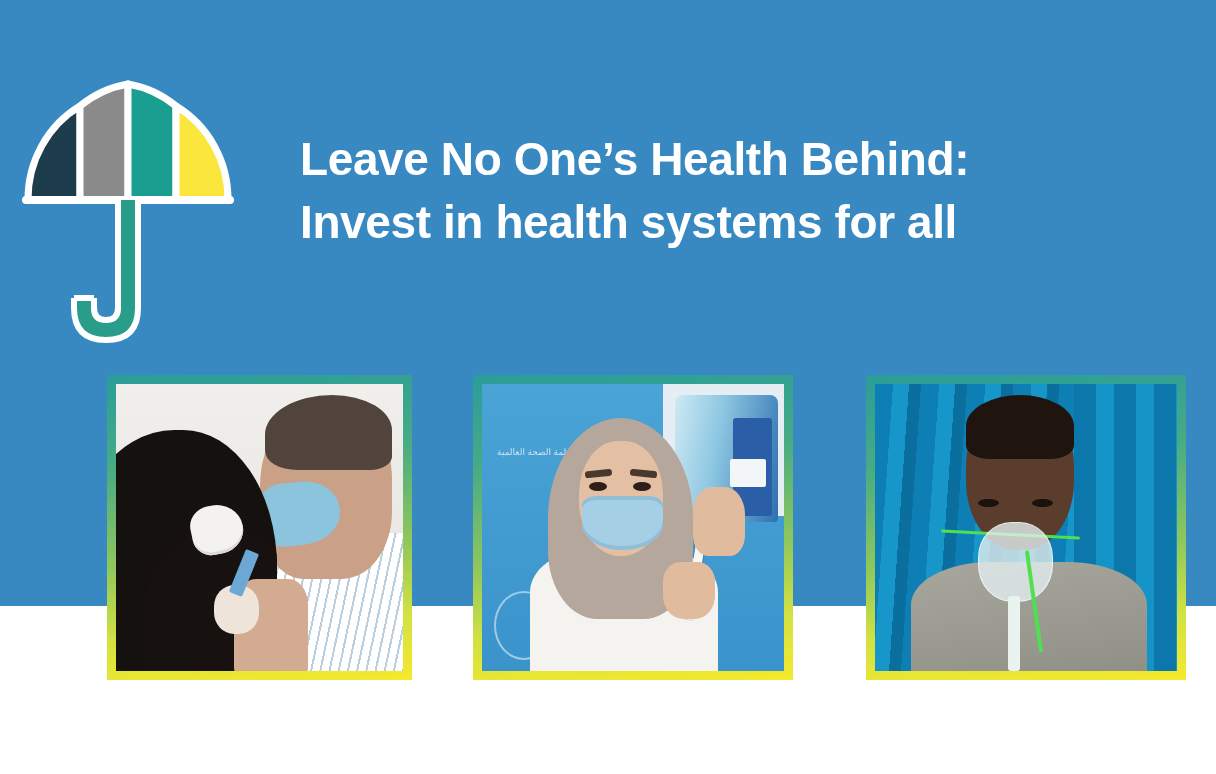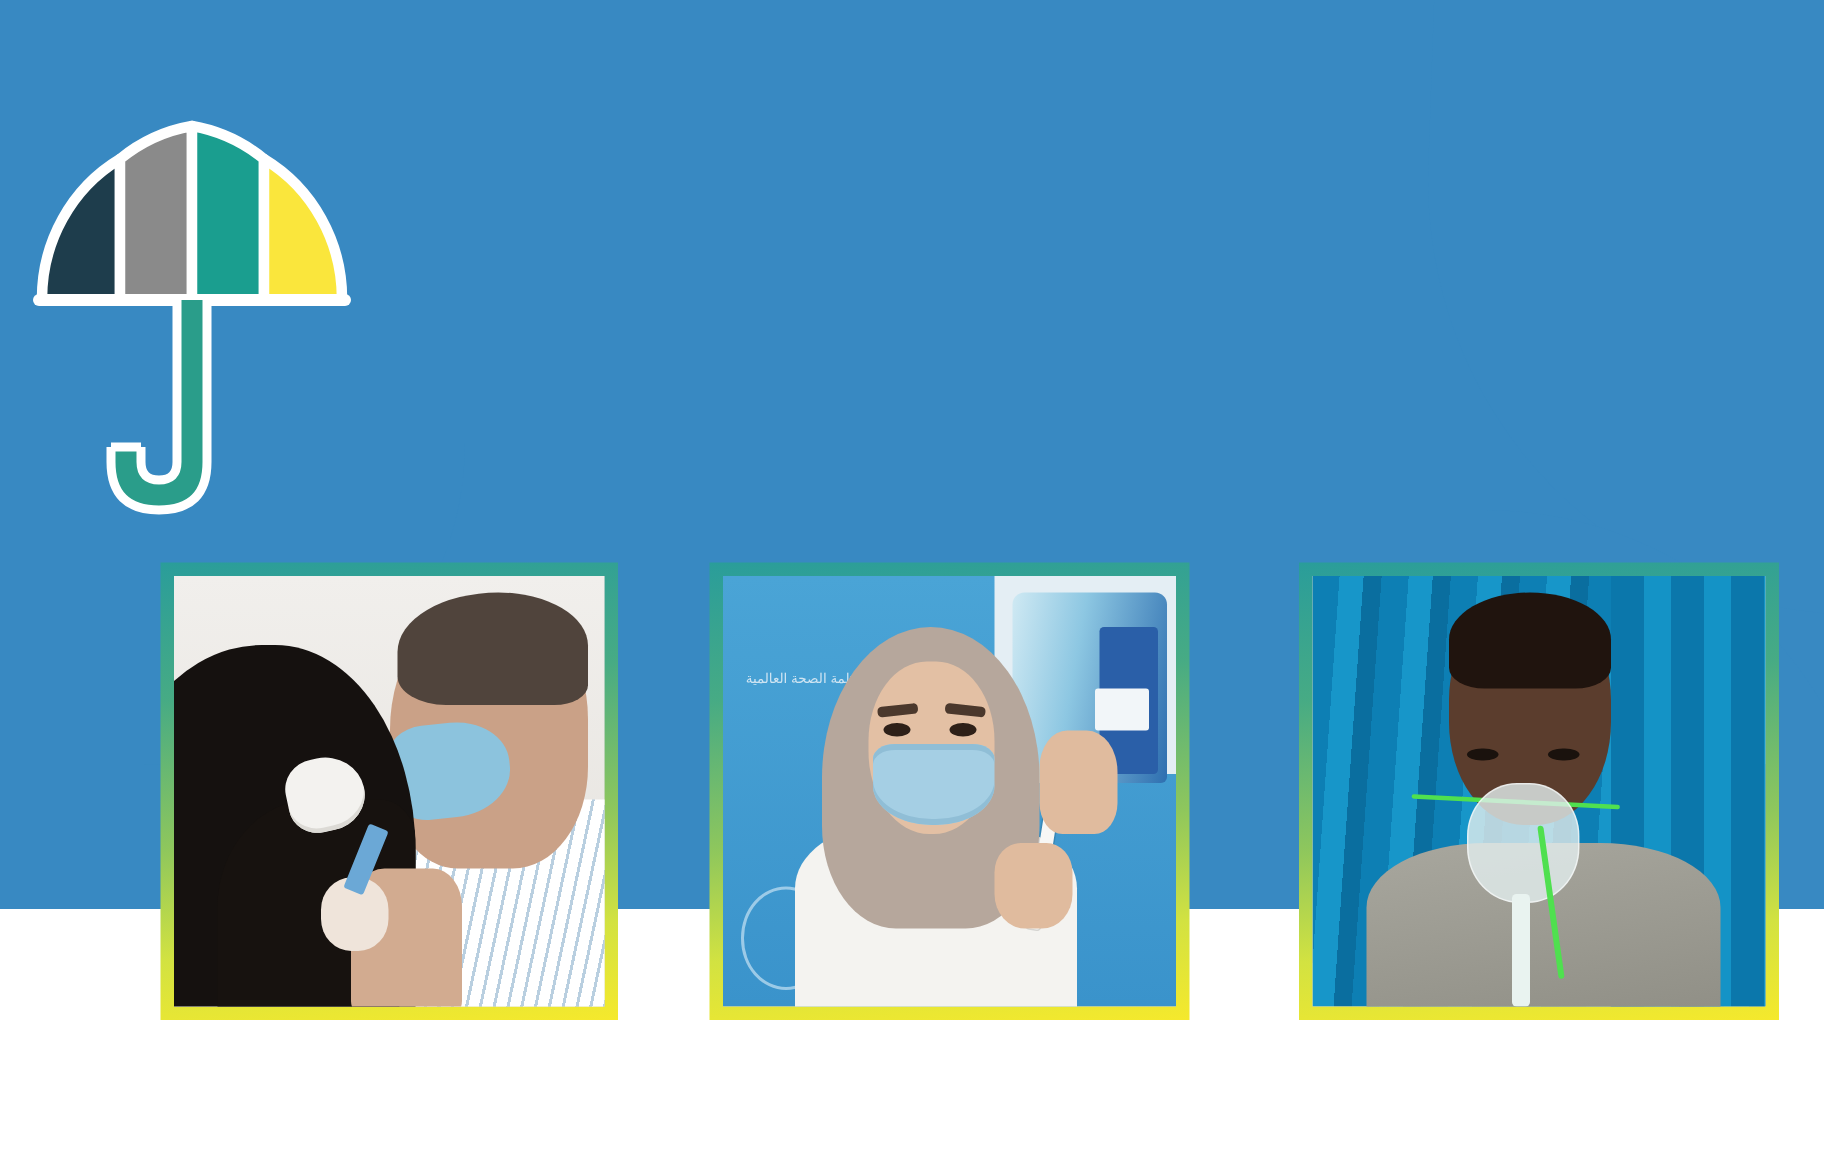--- a/index.html
+++ b/index.html
@@ -296,20 +296,22 @@
       <line x1="8" y1="128" x2="212" y2="128" stroke="#ffffff" stroke-width="8" stroke-linecap="round"></line>
 
       <path d="M110 128 L110 235 Q110 258 88 258 Q66 258 66 236 L66 226" fill="none" stroke="#2a9d8a" stroke-width="20" stroke-linecap="butt" stroke-linejoin="miter"></path>
       <path d="M110 128 L110 235 Q110 258 88 258 Q66 258 66 236 L66 226" fill="none" stroke="#ffffff" stroke-width="32" stroke-linecap="butt" stroke-linejoin="miter" opacity="0"></path>
       <path d="M120 128 L120 236 Q120 268 88 268 Q56 268 56 236 L56 226" fill="none" stroke="#ffffff" stroke-width="6"></path>
       <path d="M100 128 L100 236 Q100 248 88 248 Q76 248 76 236 L76 226" fill="none" stroke="#ffffff" stroke-width="6"></path>
       <line x1="56" y1="226" x2="76" y2="226" stroke="#ffffff" stroke-width="6"></line>
     </svg>
   </div>
 
+  <div class="headline">Leave No One’s Health Behind:
+Invest in health systems for all</div>
 
   <div class="card" id="card1">
     <div class="photo p1">
       <div class="wall"></div>
       <div class="shirt"></div>
       <div class="head"></div>
       <div class="hair"></div>
       <div class="pmask"></div>
       <div class="hijab2"></div>
       <div class="hijab"></div>

